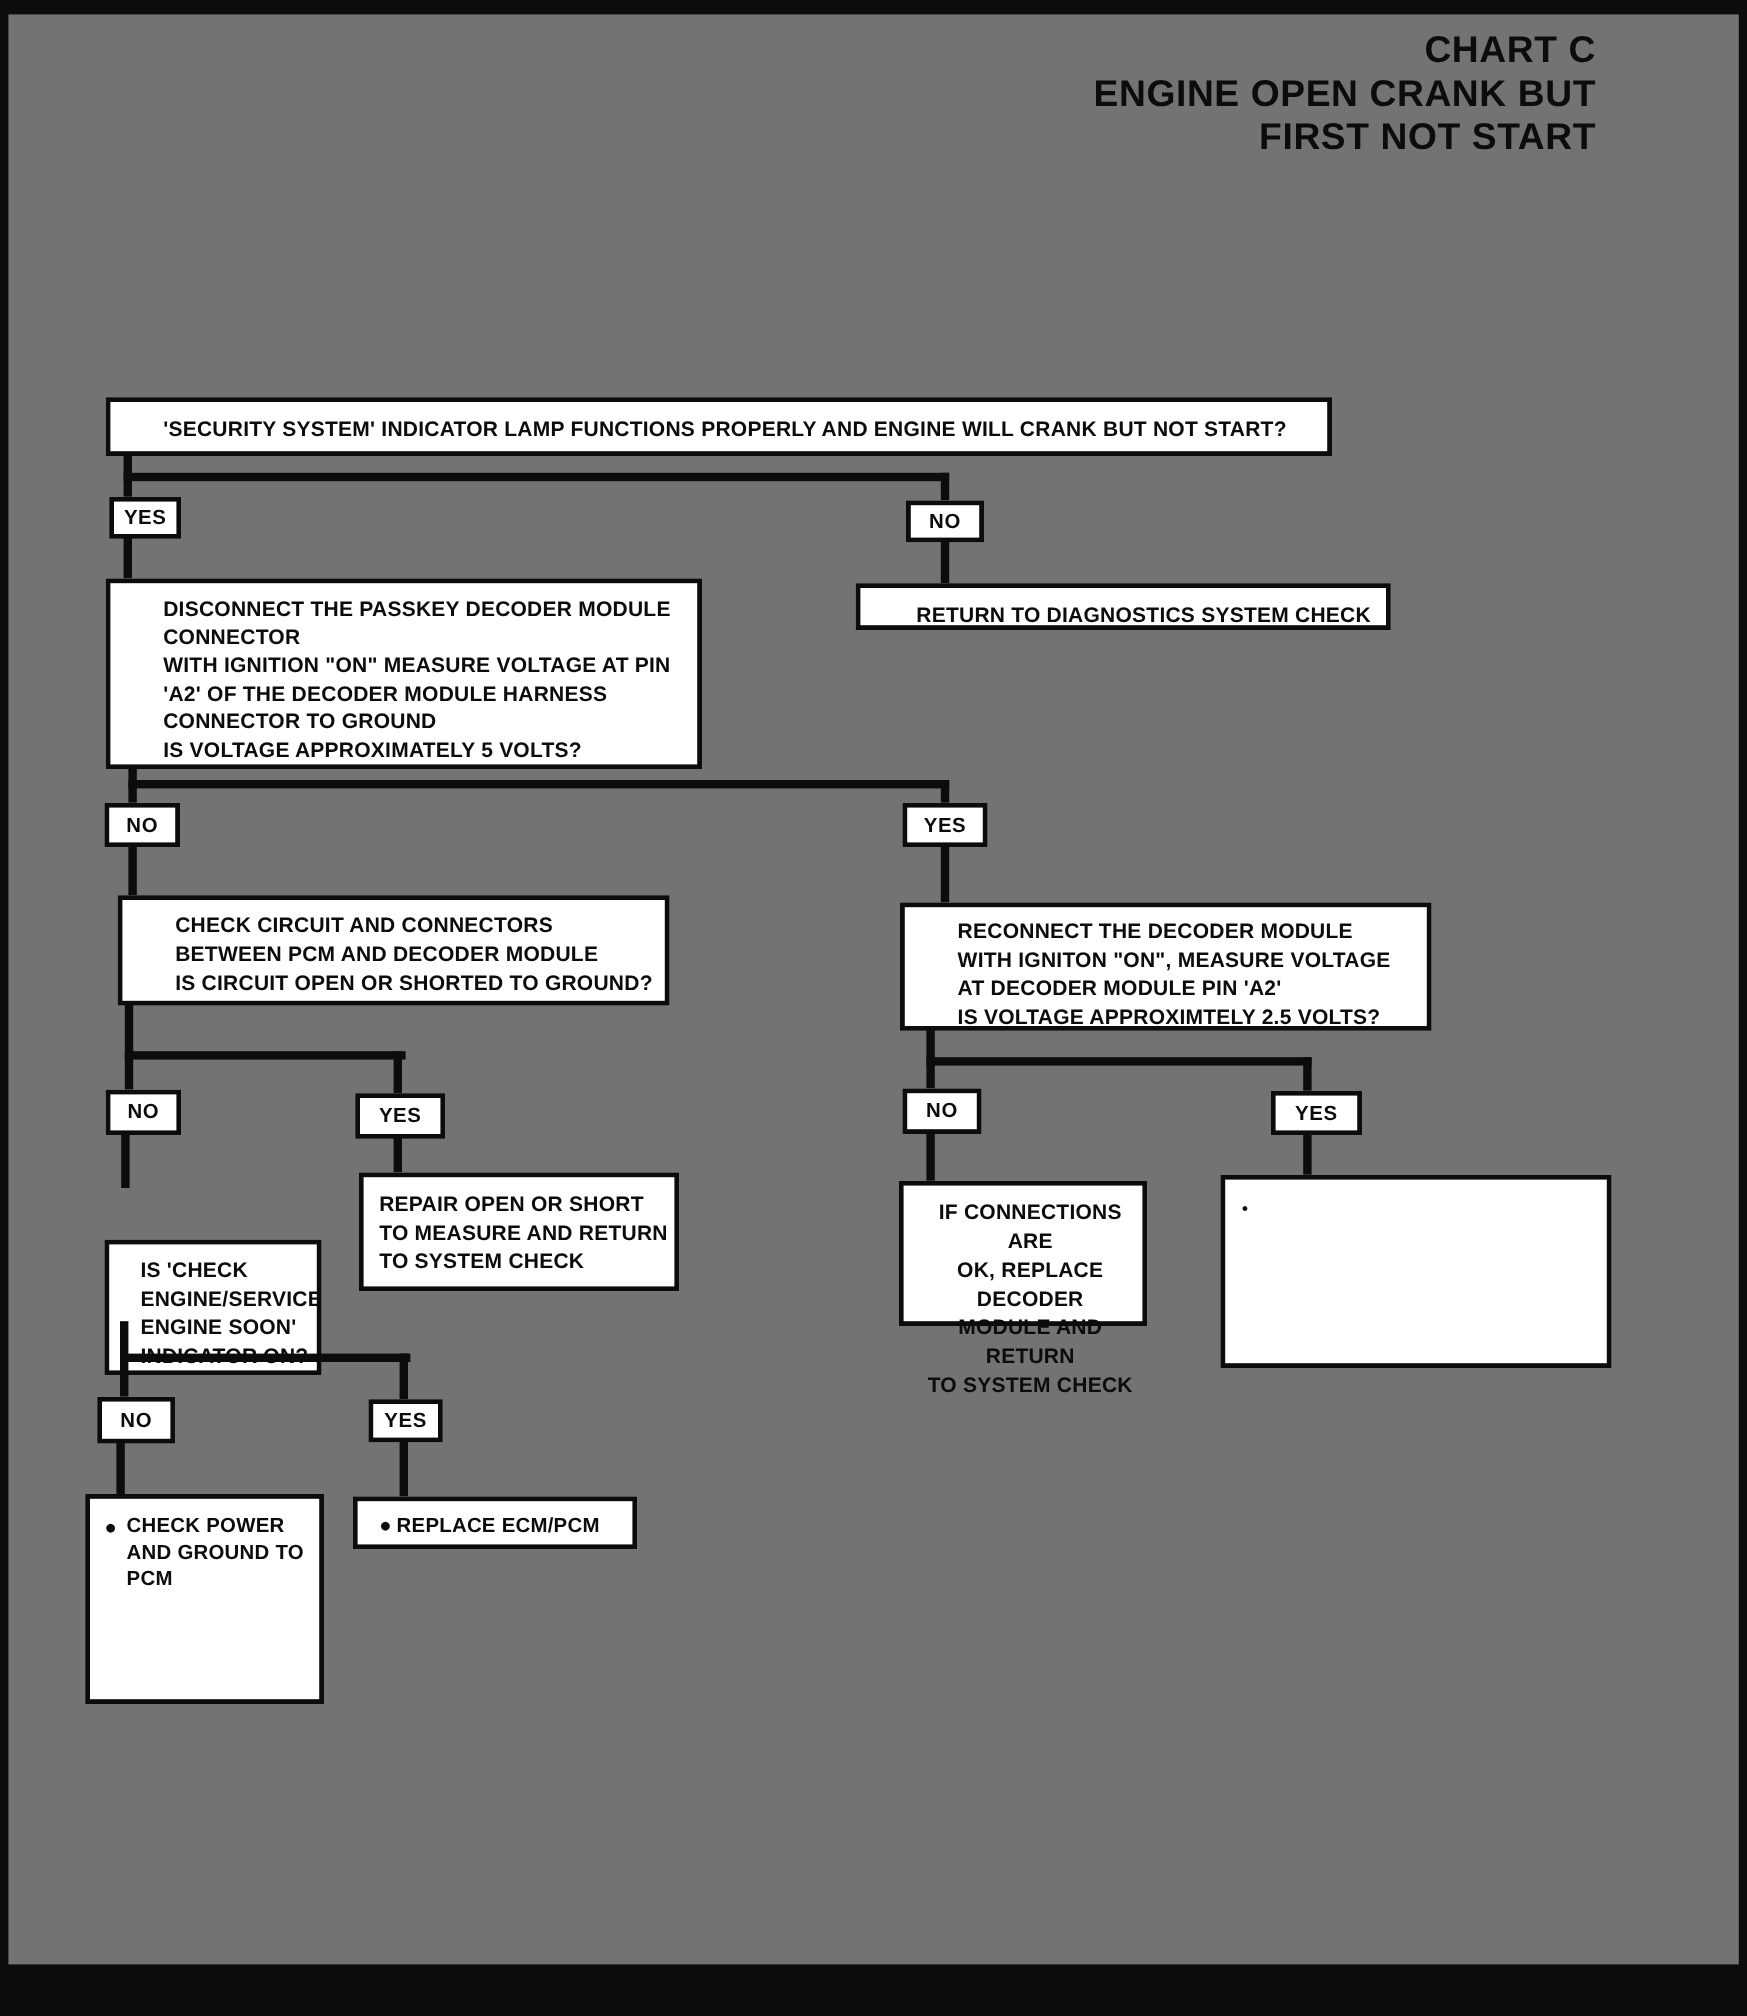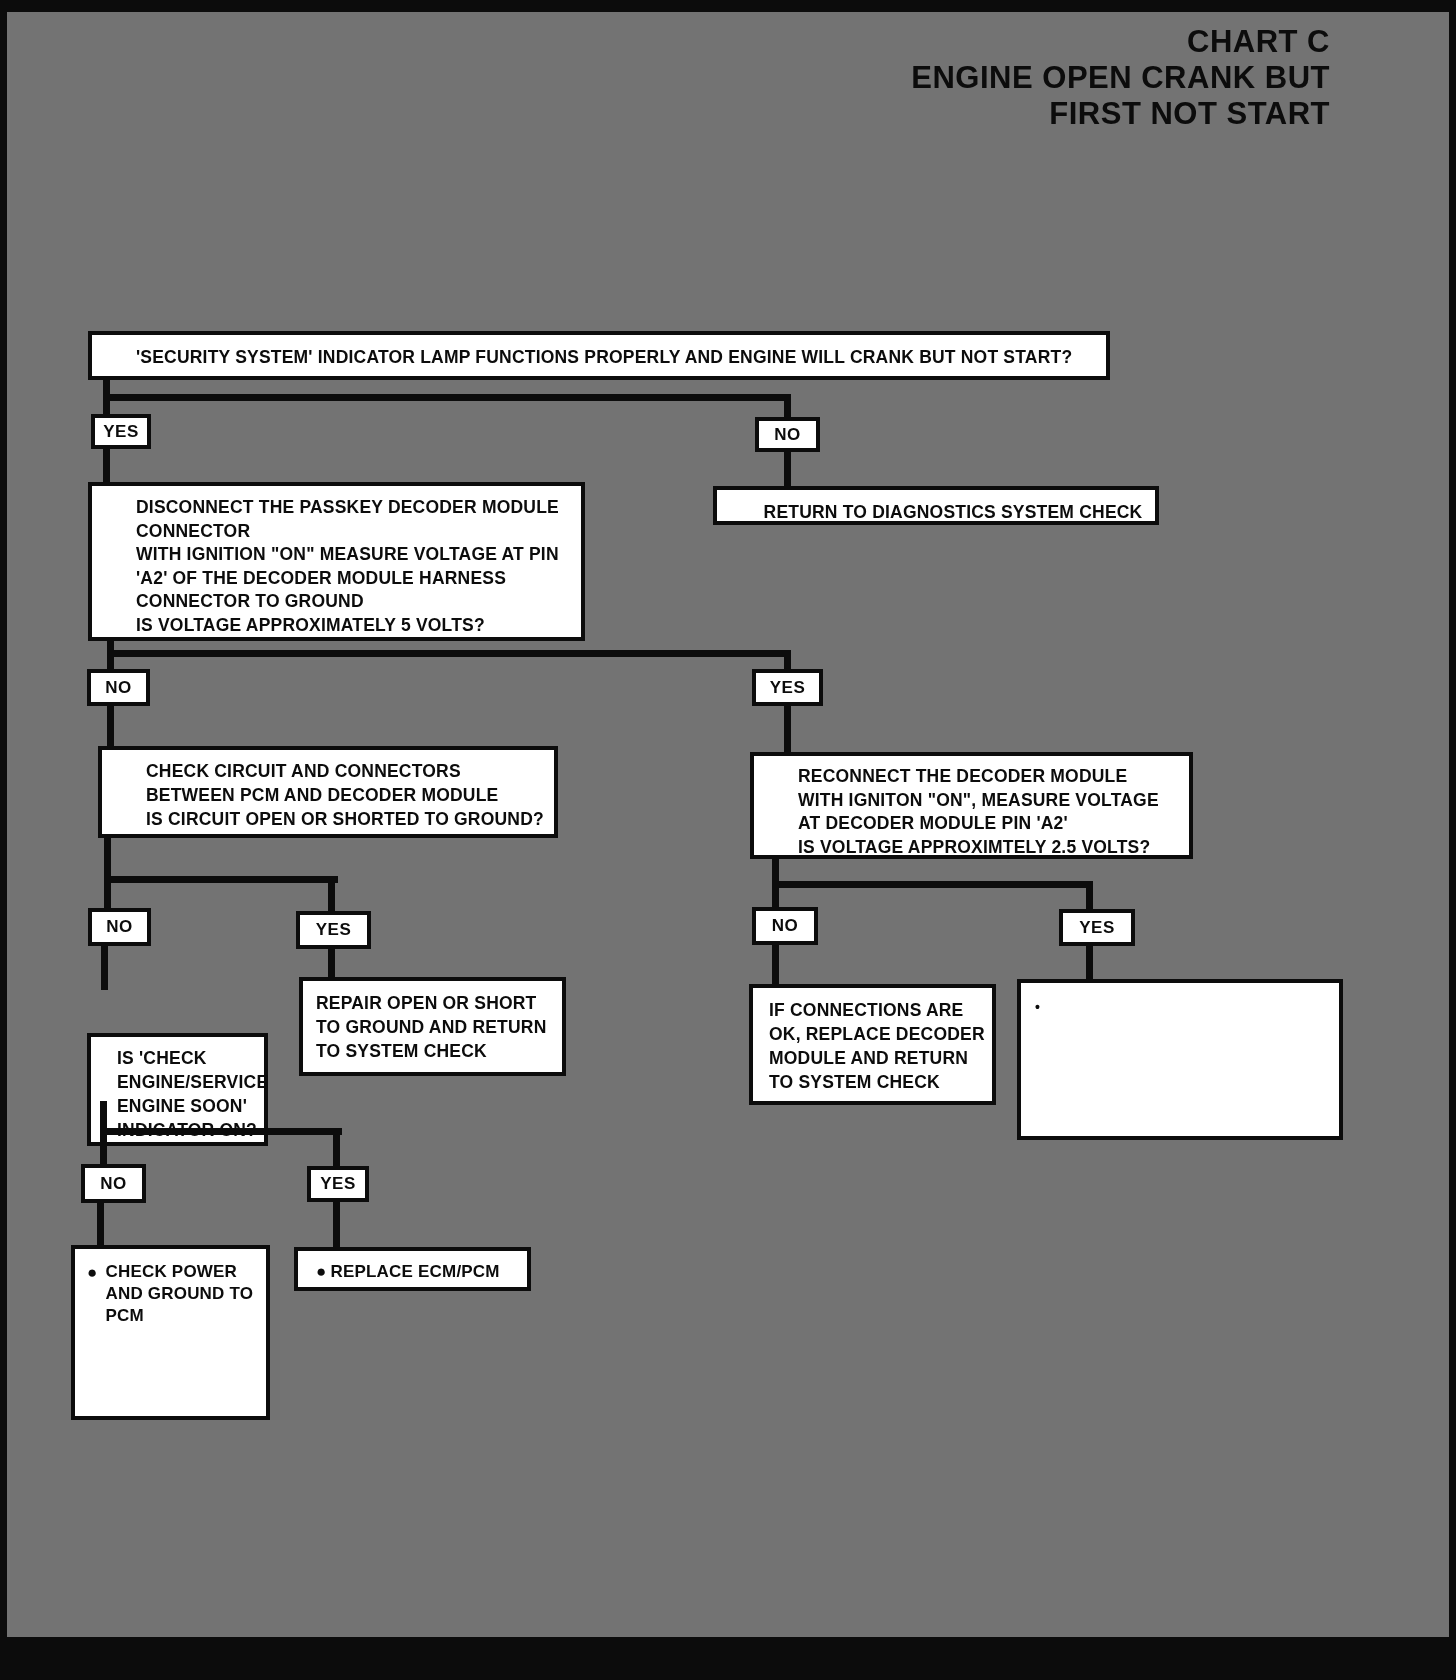--- a/index.html
+++ b/index.html
@@ -105,24 +105,24 @@
   <div class="ln" style="left:328px;top:948px;width:7px;height:30px;"></div>
   <div class="ln" style="left:772px;top:944px;width:7px;height:41px;"></div>
   <div class="ln" style="left:1086px;top:945px;width:7px;height:35px;"></div>
 
   <div class="box" style="left:87px;top:989px;width:181px;height:113px;padding:9px 4px 0 26px;margin-top:44px;">IS 'CHECK
 ENGINE/SERVICE
 ENGINE SOON'
 INDICATOR ON?</div>
 
   <div class="box" style="left:299px;top:977px;width:267px;height:99px;padding:10px 4px 0 13px;">REPAIR OPEN OR SHORT
-TO GROUND AND RETURN
+TO MEASURE AND RETURN
 TO SYSTEM CHECK</div>
 
-  <div class="box" style="left:749px;top:984px;width:247px;height:121px;padding:10px 4px 0 16px;">IF CONNECTIONS ARE
+  <div class="box" style="left:749px;top:984px;width:207px;height:121px;padding:10px 4px 0 16px;text-align:center;">IF CONNECTIONS ARE
 OK, REPLACE DECODER
 MODULE AND RETURN
 TO SYSTEM CHECK</div>
 
   <div class="box bullet-row" style="left:1017px;top:979px;width:326px;height:161px;padding:12px 4px 0 14px;">
     <span class="blt-sm">•</span>
   </div>
 
   <div class="ln" style="left:100px;top:1101px;width:7px;height:63px;"></div>
   <div class="ln" style="left:100px;top:1128px;width:242px;height:7px;"></div>

